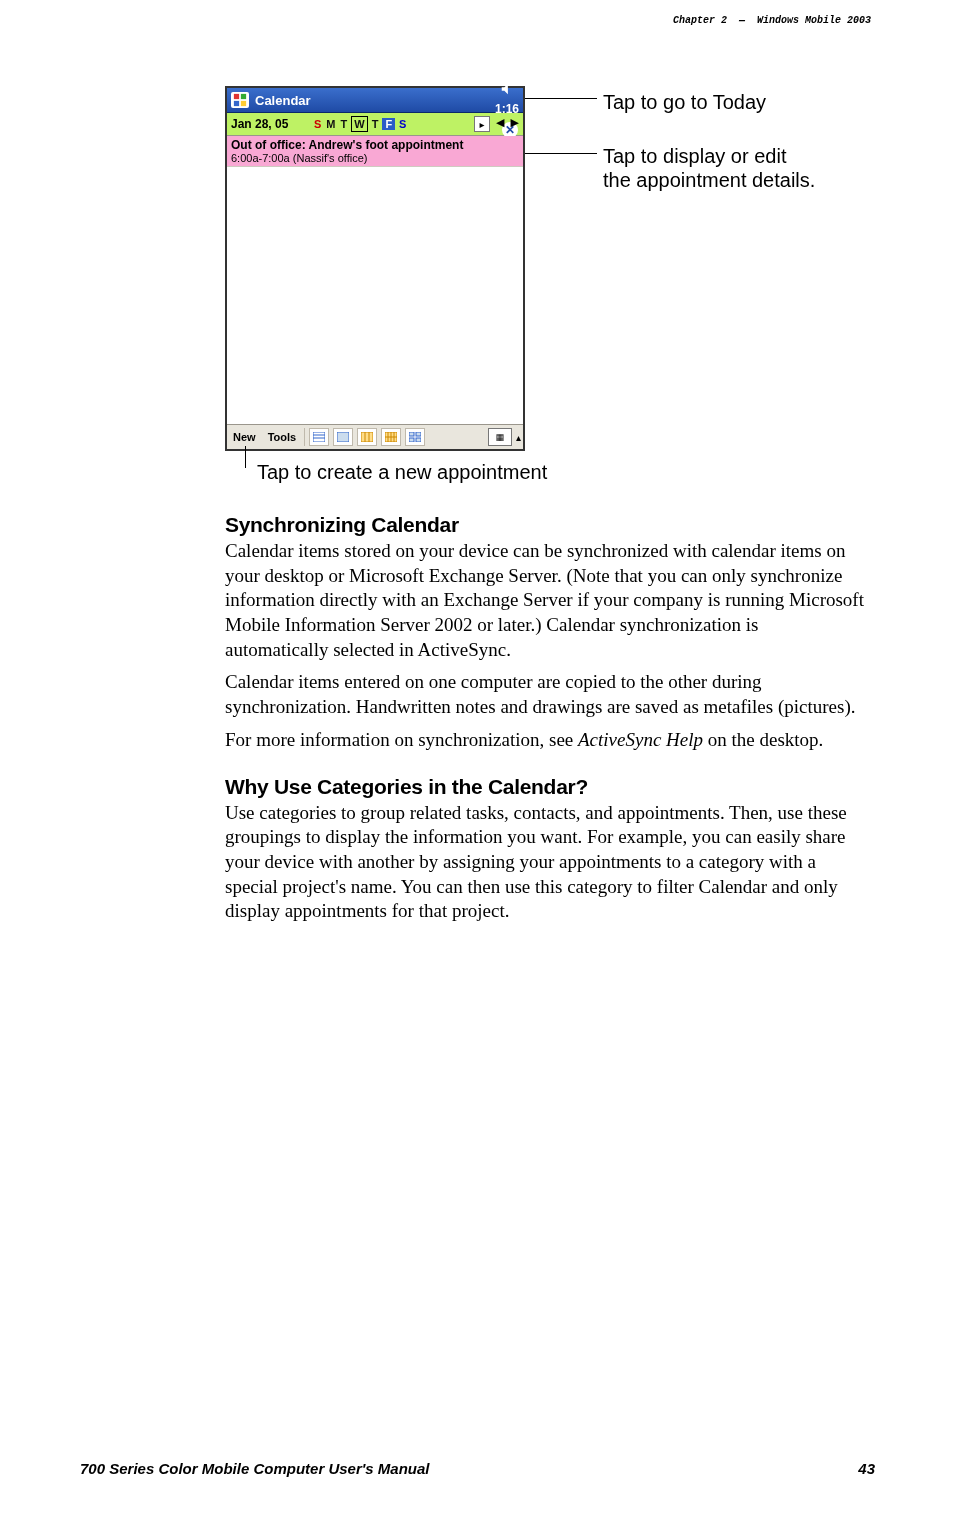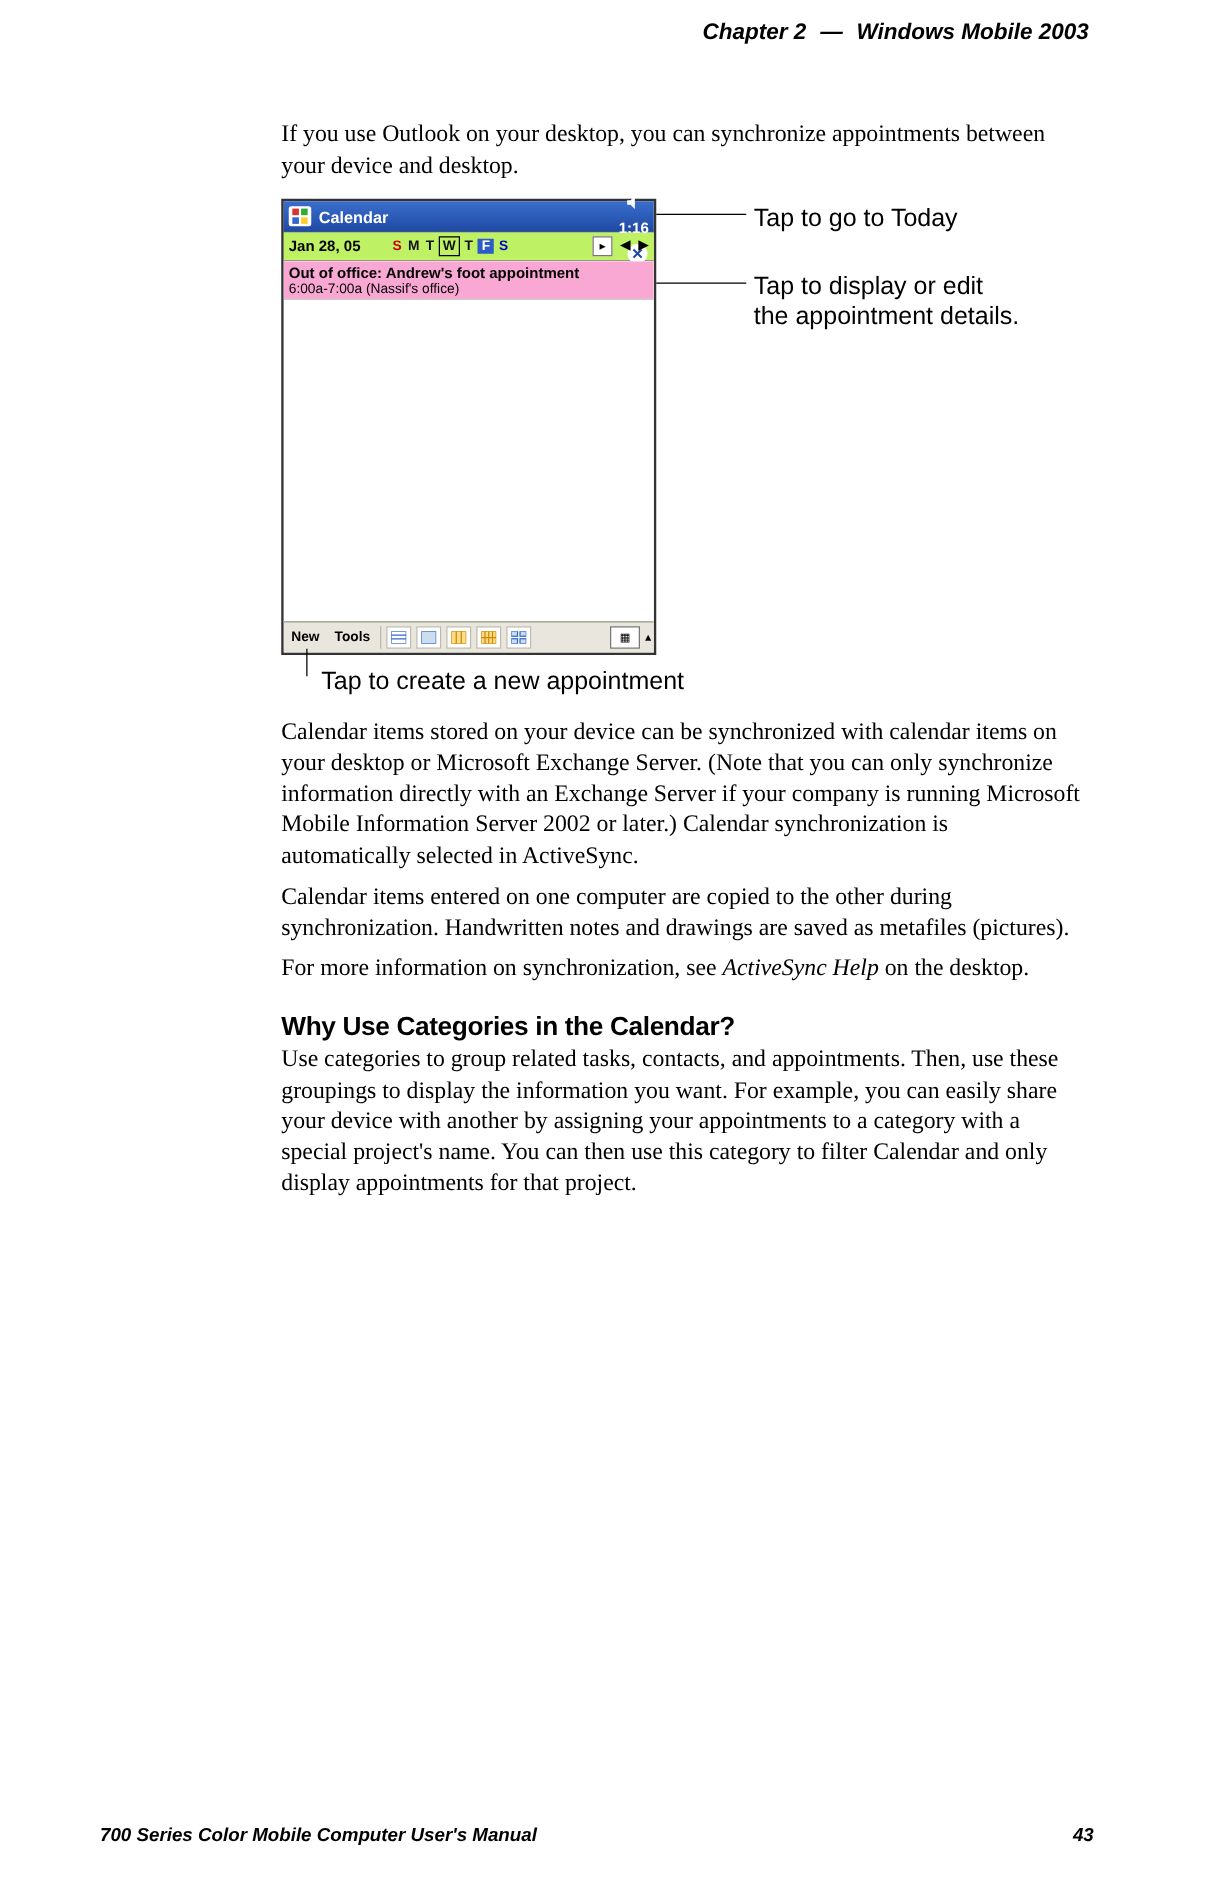--- a/index.html
+++ b/index.html
@@ -16,24 +16,24 @@
   }
   .page {
     position: relative;
     width: 971px;
     height: 1519px;
     padding: 15px 100px 0 0;
     box-sizing: border-box;
   }
   .running-head {
     text-align: right;
-    font-family: Liberation Sans, sans-serif;
+    font-family: Liberation Mono, monospace;
     font-weight: bold;
     font-style: italic;
-    font-size: 18px;
+    font-size: 10px;
     margin-bottom: 60px;
   }
   .running-head .chapter { font-style: italic; }
   .running-head .dash { font-style: italic; font-weight: bold; margin: 0 6px; }
   .content {
     margin-left: 225px;
     width: 640px;
   }
   .body-text {
     font-size: 19px;
@@ -230,21 +230,20 @@
 <body>
 
 <div class="page">
   <div class="running-head">
     <span class="chapter">Chapter  2</span>
     <span class="dash">—</span>
     <span>Windows Mobile 2003</span>
   </div>
 
   <div class="content">
-    <p class="body-text body-text-top">If you use Outlook on your desktop, you can synchronize appointments between your device and desktop.</p>
 
     <div class="figure-area">
 
       <div class="device">
         <div class="titlebar">
           <span class="flag">
             <svg viewBox="0 0 16 16">
                 <rect x="1" y="1" width="6" height="6" fill="#d33"></rect>
                 <rect x="9" y="1" width="6" height="6" fill="#3a3"></rect>
                 <rect x="1" y="9" width="6" height="6" fill="#36c"></rect>
@@ -339,20 +338,21 @@
       <div class="callout-line" style="left:300px; top:67px; width:72px;"></div>
       <div class="callout-text" style="left:378px; top:58px;">
         <span>Tap to display or edit</span><br>
         <span>the appointment details.</span>
       </div>
 
       <div class="vline" style="left:20px; top:360px; height:22px;"></div>
       <div class="callout-text" style="left:32px; top:374px;">Tap to create a new appointment</div>
     </div>
 
+    <h2 class="h2">Synchronizing Calendar</h2>
     <p class="body-text">Calendar items stored on your device can be synchronized with calendar items on your desktop or Microsoft Exchange Server. (Note that you can only synchronize information directly with an Exchange Server if your company is running Microsoft Mobile Information Server 2002 or later.) Calendar synchronization is automatically selected in ActiveSync.</p>
     <p class="body-text">Calendar items entered on one computer are copied to the other during synchronization. Handwritten notes and drawings are saved as metafiles (pictures).</p>
     <p class="body-text">
       <span>For more information on synchronization, see </span><span class="italic">ActiveSync Help</span><span> on the desktop.</span>
     </p>
 
     <h2 class="h2">Why Use Categories in the Calendar?</h2>
     <p class="body-text">Use categories to group related tasks, contacts, and appointments. Then, use these groupings to display the information you want. For example, you can easily share your device with another by assigning your appointments to a category with a special project's name. You can then use this category to filter Calendar and only display appointments for that project.</p>
   </div>
 

